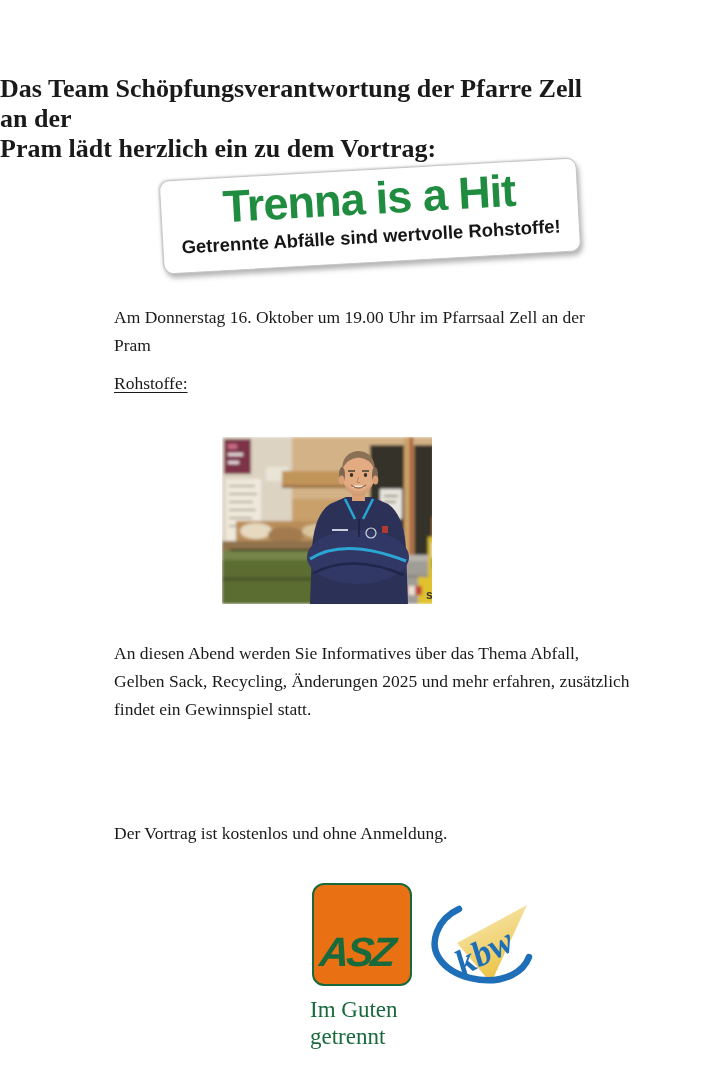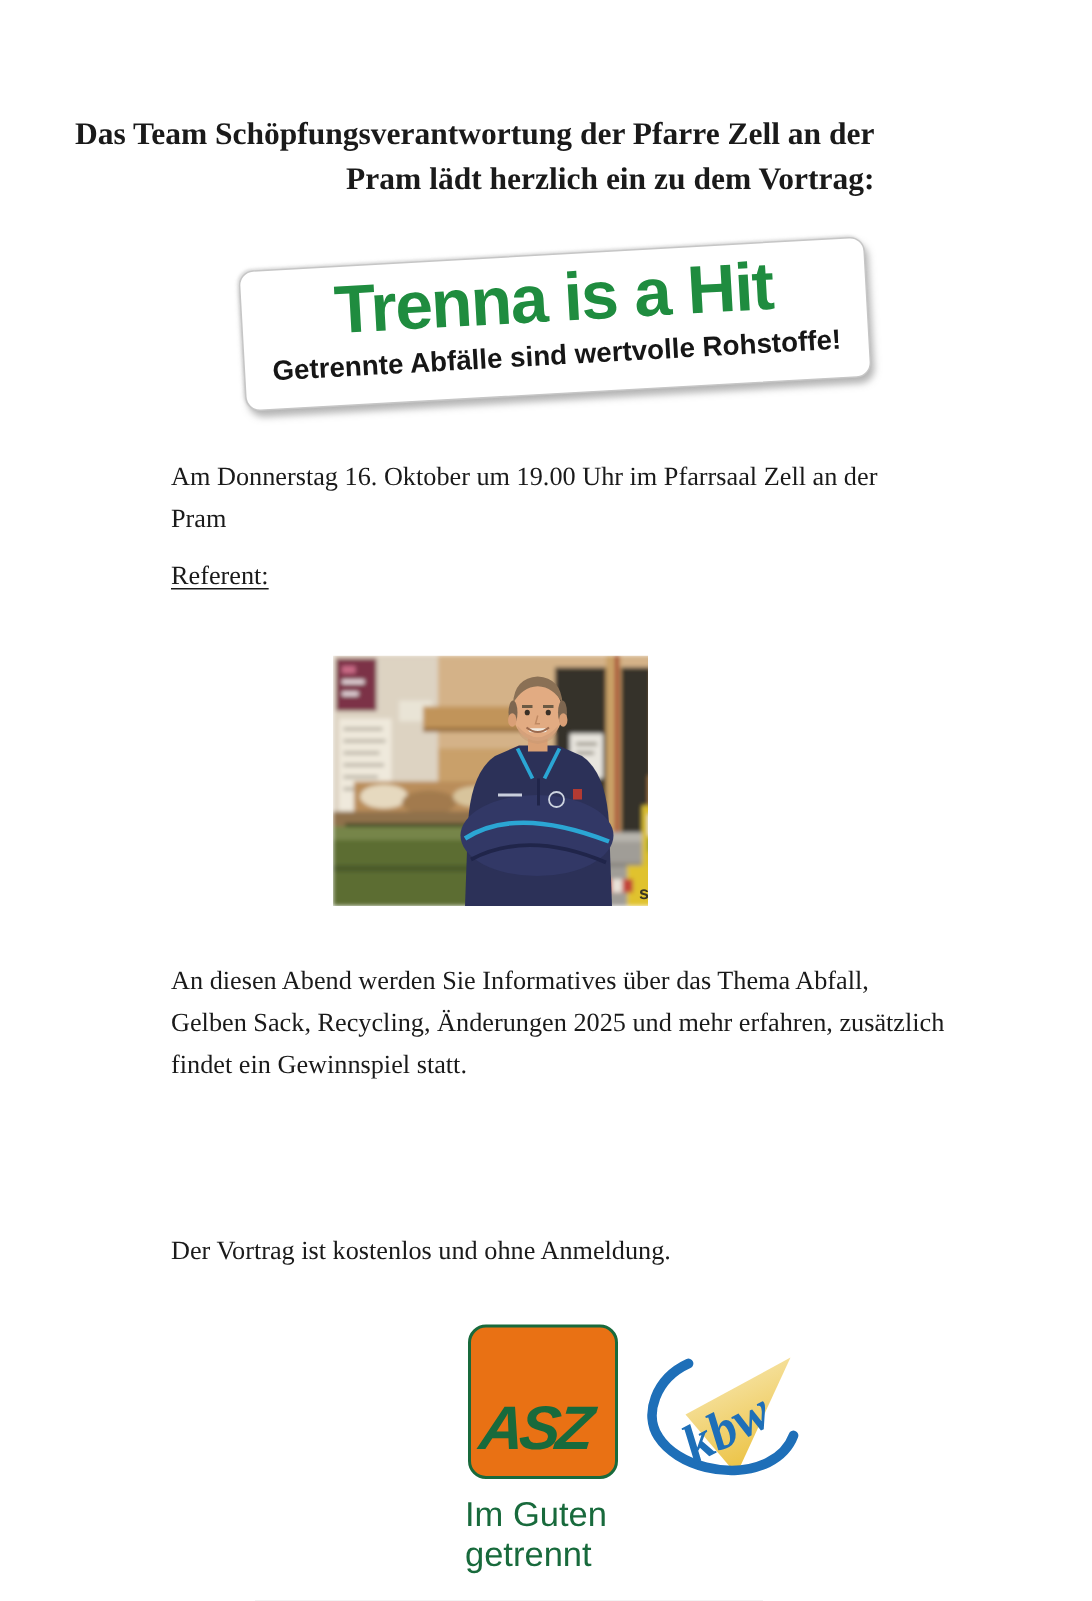--- a/index.html
+++ b/index.html
@@ -4,21 +4,21 @@
 <style>
   html,body{margin:0;padding:0;background:#e9e9e9;}
   #page{
     position:relative;width:728px;height:1067px;margin:0 auto;
     background:#ffffff;overflow:hidden;
     font-family:"Liberation Serif",serif;color:var(--text_black,#1a1a1a);
   }
   .pre{white-space:pre-line;}
   .heading{
     position:absolute;top:74px;left:0;width:583px;
-    text-align:right;font-weight:bold;font-size:21px;line-height:30px;
+    text-align:left;font-weight:bold;font-size:26px;line-height:30px;
   }
   
   .banner{
     position:absolute;left:161px;top:169px;width:416px;height:92px;
     background:#fff;border:1px solid #c6c6c6;border-radius:10px;
     transform:rotate(-3.2deg);
     box-shadow:2px 4px 5px rgba(110,110,110,.5), -1px -1px 2px rgba(160,160,160,.35);
     font-family:"Liberation Sans",sans-serif;text-align:center;
   }
   .banner-title{
@@ -50,41 +50,41 @@
     box-sizing:border-box;
   }
   .asz-text{
     position:absolute;left:6px;bottom:8px;
     font-family:"Liberation Sans",sans-serif;font-style:italic;font-weight:bold;
     font-size:41px;letter-spacing:-3px;transform:skewX(-6deg);
     color:var(--asz_green,#186a3c);
   }
   .asz-tagline{
     position:absolute;left:310px;top:996px;
-    font-family:Liberation Sans, sans-serif;font-size:23px;line-height:27px;
+    font-family:Liberation Serif, serif;font-size:23px;line-height:27px;
     color:var(--asz_green,#186a3c);
   }
   .kbw{position:absolute;left:427px;top:897px;width:114px;height:92px;}
 </style>
 </head>
 <body>
 
 <div id="page">
 
   <div class="heading pre">Das Team Schöpfungsverantwortung der Pfarre Zell an der
 Pram lädt herzlich ein zu dem Vortrag:</div>
 
   <div class="banner">
     <div class="banner-title">Trenna is a Hit</div>
     <div class="banner-subtitle">Getrennte Abfälle sind wertvolle Rohstoffe!</div>
   </div>
 
   <div class="para p-when pre">Am Donnerstag 16. Oktober um 19.00 Uhr im Pfarrsaal Zell an der
 Pram</div>
-  <div class="para p-referent">Referent:</div>
+  <div class="para p-referent">Rohstoffe:</div>
 
   <div class="photo">
     <svg width="245" height="167" viewBox="0 0 245 167" xmlns="http://www.w3.org/2000/svg">
       <defs>
         <filter id="pblur" x="-5%" y="-5%" width="110%" height="110%">
           <feGaussianBlur stdDeviation="1.4"></feGaussianBlur>
         </filter>
       </defs>
 
       <g filter="url(#pblur)">

